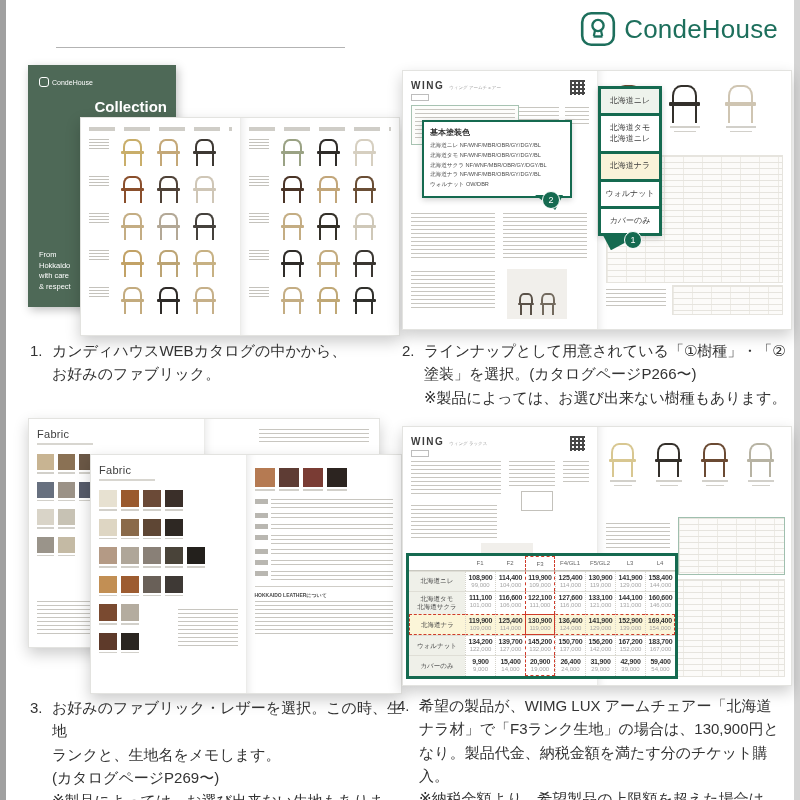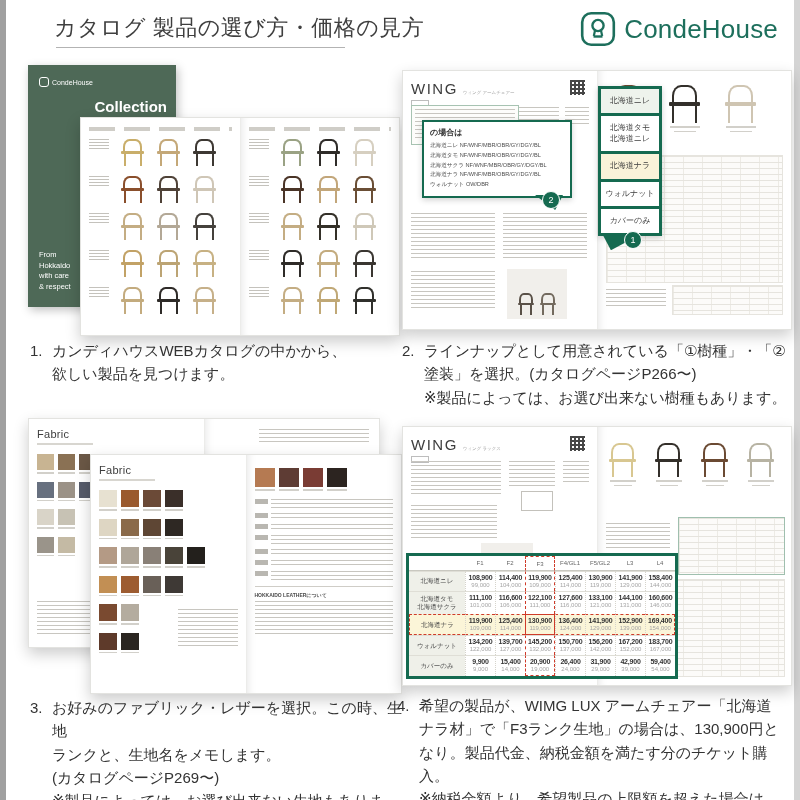--- a/index.html
+++ b/index.html
@@ -49,21 +49,21 @@
   .chair .cs{left:4%;right:4%;top:46%;height:10%;background:currentColor;border-radius:1px;}
   .chair .cl{top:56%;bottom:0;width:2px;background:currentColor;}
   .chair .cl.l{left:14%;}.chair .cl.r{right:14%;}
   .crow{display:flex;align-items:flex-end;gap:11px;margin-bottom:10px;}
   .mlabel{width:20px;height:12px;align-self:flex-start;flex:none;
           background-image:repeating-linear-gradient(to bottom,#c4c2bc 0,#c4c2bc 1px,transparent 1px,transparent 3px);}
   .chairwrap{display:flex;flex-direction:column;align-items:center;gap:3px;}
 
   
   .whdr{display:flex;align-items:baseline;gap:5px;}
-  .wt{font-size:15px;letter-spacing:1.5px;color:#3d3d3d;font-weight:400;}
+  .wt{font-size:10px;letter-spacing:1.5px;color:#3d3d3d;font-weight:700;}
   .ws{font-size:4.5px;color:#9a9a9a;}
   .wchip{width:16px;height:5px;border:1px solid #bdbdbd;margin-top:3px;}
   .specbox{position:absolute;border:1px solid #a7c3b2;background:#fdfdfb;padding:3px;}
 
   
   .paintbox{position:absolute;background:#fff;border:2.5px solid #156a50;padding:5px 6px 6px;z-index:4;box-shadow:0 2px 6px rgba(0,0,0,.18);}
   .pb-title{font-size:8px;font-weight:700;color:#2e2e2e;margin-bottom:3px;}
   .pb-line{font-size:5.6px;color:#4d4d4d;line-height:1.75;white-space:nowrap;}
   .woodbox{position:absolute;background:#156a50;padding:3px;display:flex;flex-direction:column;gap:3px;z-index:4;box-shadow:0 2px 6px rgba(0,0,0,.18);}
   .wb-cell{font-size:8px;color:#3e3e3e;text-align:center;padding:7px 1px;line-height:1.3;white-space:pre-line;}
@@ -110,21 +110,20 @@
   .cap-n{flex:none;width:22px;}
   .cap-t{flex:1;white-space:pre-line;}
 </style>
 </head>
 <body>
 
 <div class="canvas">
   <div class="edgeL"></div>
   <div class="edgeR"></div>
 
-  <div class="hdr-title">カタログ 製品の選び方・価格の見方</div>
   <div class="hdr-underline"></div>
   <div class="brand">
     <svg width="36" height="36" viewBox="0 0 36 36">
       <rect x="2.2" y="2.2" width="31.6" height="31.6" rx="9" fill="none" stroke="#1d6f5c" stroke-width="2.6"></rect>
       <circle cx="18" cy="14.5" r="5.6" fill="none" stroke="#1d6f5c" stroke-width="2.4"></circle>
       <line x1="13.5" y1="25.5" x2="22.5" y2="25.5" stroke="#1d6f5c" stroke-width="2.4"></line>
       <line x1="15" y1="19.5" x2="13.8" y2="25" stroke="#1d6f5c" stroke-width="2.2"></line>
       <line x1="21" y1="19.5" x2="22.2" y2="25" stroke="#1d6f5c" stroke-width="2.2"></line>
     </svg>
     <span class="brand-text">CondeHouse</span>
@@ -434,21 +433,21 @@
             </div>
           </div>
         <div class="mtable" style="position:absolute;left:8px;top:84px;right:8px;height:126px;"></div>
         <div class="sgbox" style="left:8px;top:96px;width:28px;height:62px;"></div>
         <div class="mt" style="position:absolute;left:8px;top:218px;width:60px;height:20px;"></div>
         <div class="mtable" style="position:absolute;left:74px;top:214px;right:8px;height:28px;"></div>
       </div>
     </div>
 
     <div class="paintbox" style="left:22px;top:58px;width:134px;">
-      <div class="pb-title">の場合は</div>
+      <div class="pb-title">基本塗装色</div>
       <div id="paint-lines">
           <div class="pb-line">北海道ニレ NF/WNF/MBR/OBR/GY/DGY/BL</div>
           <div class="pb-line">北海道タモ NF/WNF/MBR/OBR/GY/DGY/BL</div>
           <div class="pb-line">北海道サクラ NF/WNF/MBR/OBR/GY/DGY/BL</div>
           <div class="pb-line">北海道ナラ NF/WNF/MBR/OBR/GY/DGY/BL</div>
           <div class="pb-line">ウォルナット OW/DBR</div>
         </div>
       <div class="tail pb-tail"></div>
       <div class="badge pb-badge">2</div>
     </div>
@@ -980,21 +979,21 @@
             <div class="p1">59,400</div>
             <div class="p2">54,000</div>
           </div>
         </div>
     </div>
   </div>
 
   <div class="cap" style="left:30px;top:339px;width:366px;">
     <span class="cap-n">1.</span>
     <span class="cap-t">カンディハウスWEBカタログの中かから、
-欲しい製品を見つけます。</span>
+お好みのファブリック。</span>
   </div>
   <div class="cap" style="left:402px;top:339px;width:390px;">
     <span class="cap-n">2.</span>
     <span class="cap-t">ラインナップとして用意されている「①樹種」・「②
 塗装」を選択。(カタログページP266〜)
 ※製品によっては、お選び出来ない樹種もあります。</span>
   </div>
   <div class="cap" style="left:30px;top:696px;width:372px;">
     <span class="cap-n">3.</span>
     <span class="cap-t">お好みのファブリック・レザーを選択。この時、生地

